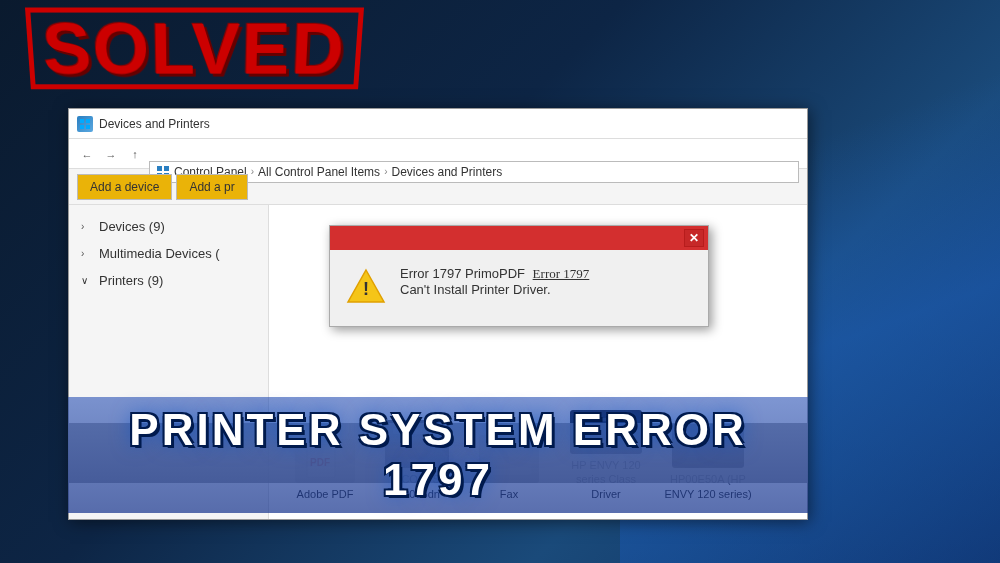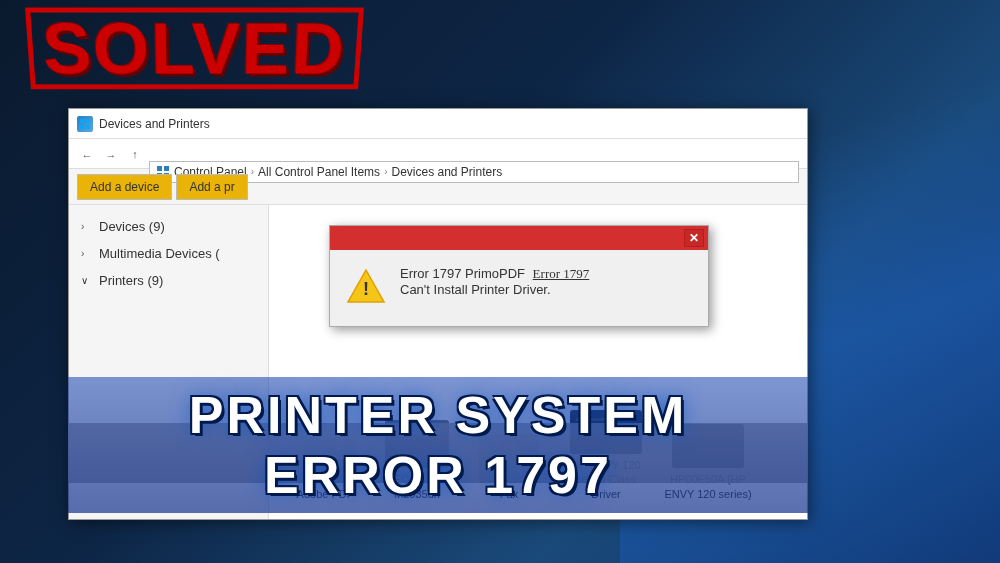--- a/index.html
+++ b/index.html
@@ -291,21 +291,21 @@
       bottom: 60px;
       left: 50px;
       right: 0;
       z-index: 60;
       text-align: center;
       pointer-events: none;
     }
 
     .banner-text {
       font-family: Impact, Arial Black, sans-serif;
-      font-size: 52px;
+      font-size: 44px;
       font-weight: 900;
       color: white;
       text-transform: uppercase;
       letter-spacing: 3px;
       text-shadow:
         3px 3px 0 #001a4d,
         -2px -2px 0 #001a4d,
         2px -2px 0 #001a4d,
         -2px 2px 0 #001a4d,
         0 0 20px rgba(0, 80, 200, 0.8);

